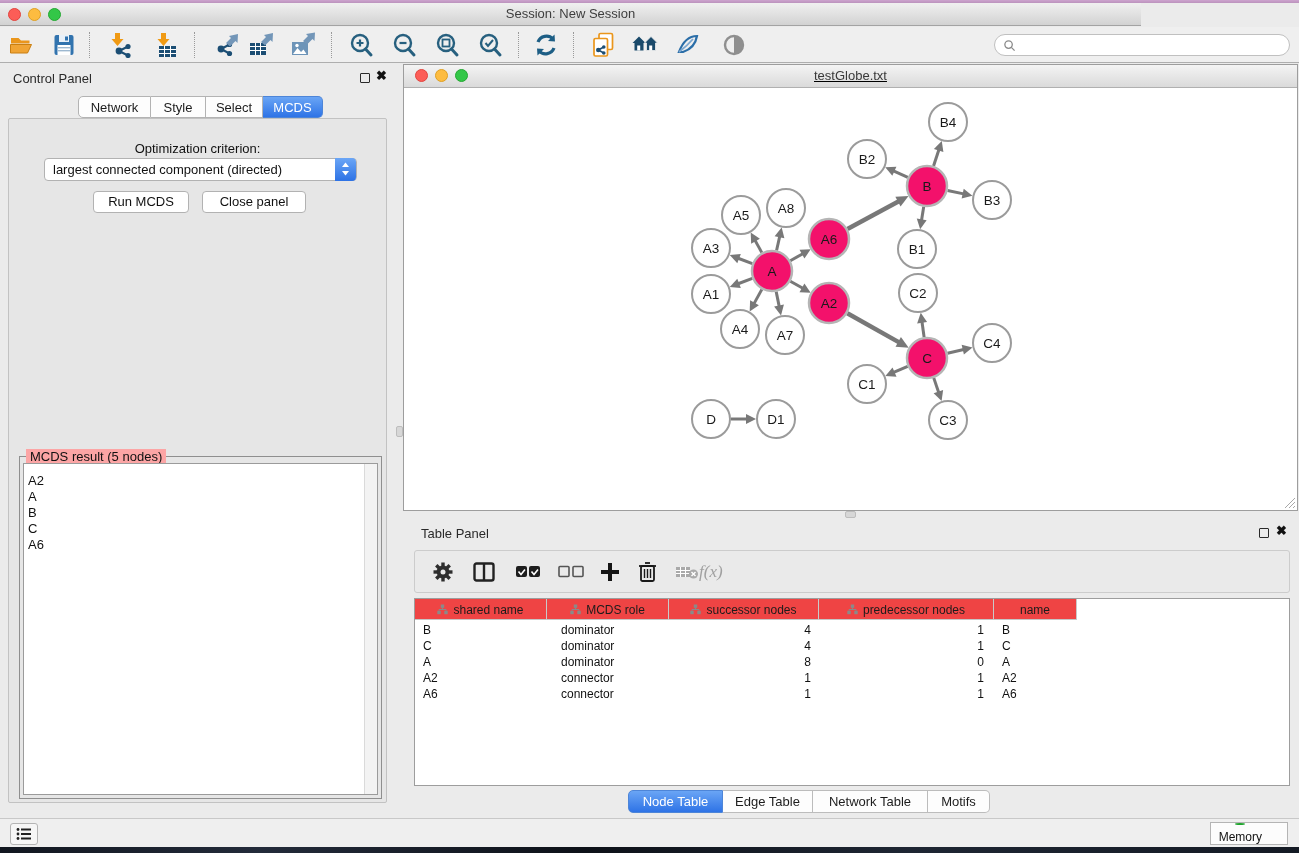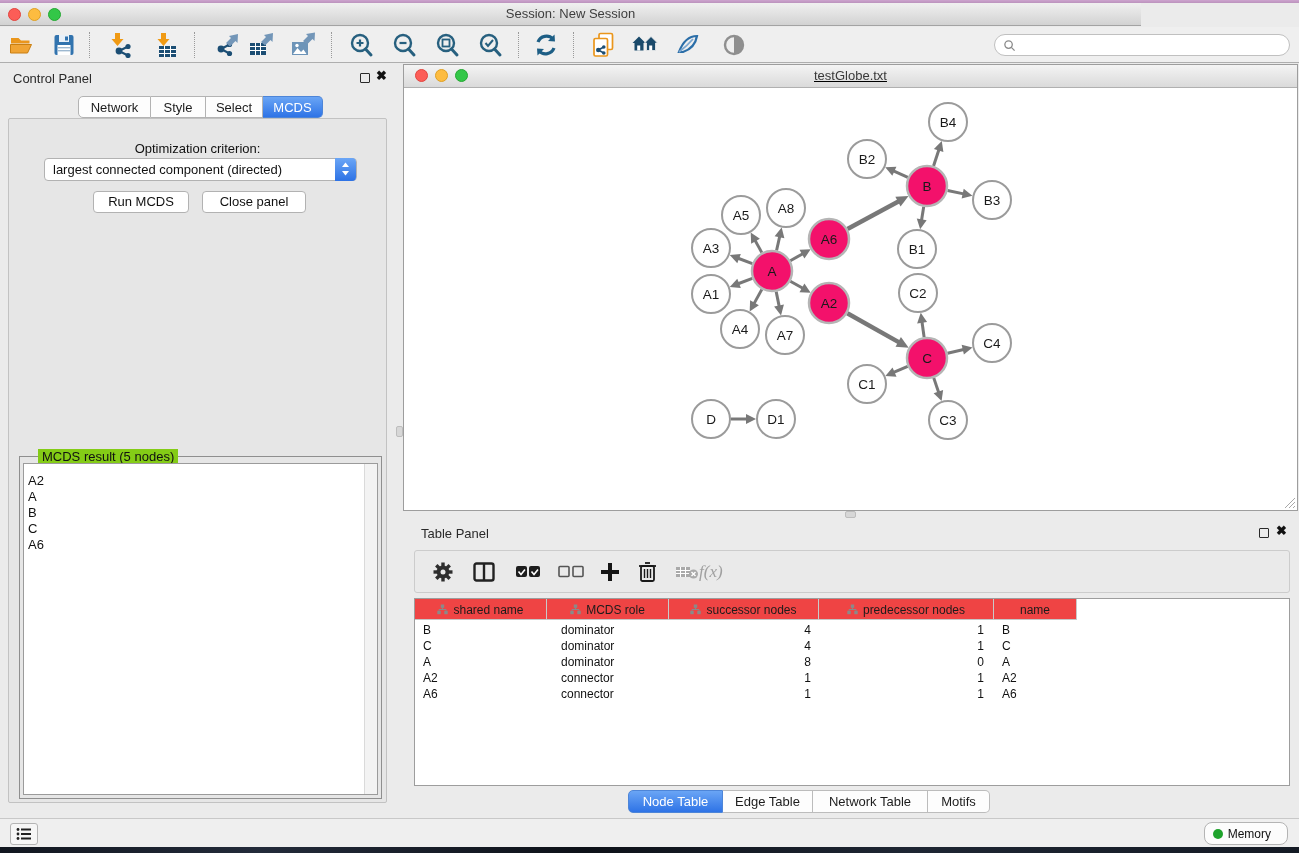--- a/index.html
+++ b/index.html
@@ -35,21 +35,21 @@
   .cptab.active { background:linear-gradient(#6aa5f5,#2e73e6); color:#fff; border-color:#4d85d8; }
   #cp-box { left:8px; top:55px; width:379px; height:685px; background:#e6e6e6; border:1px solid #c2c2c2; border-radius:2px; }
   #opt-label { left:0; top:22px; width:100%; text-align:center; font-size:13px; color:#111; }
   #opt-dropdown { left:35px; top:39px; width:313px; height:23px; background:#fff; border:1px solid #b2b2b2; border-radius:4px; font-size:13px; color:#111; line-height:21px; padding-left:8px; }
   #opt-stepper { position:absolute; right:0px; top:-1px; width:21px; height:23px; border-radius:0 4px 4px 0; background:linear-gradient(#6ba6f6,#2d72e5); }
   #opt-stepper svg { position:absolute; left:4px; top:3px; }
   #run-btn { left:84px; top:72px; width:96px; height:22px; }
   #close-btn { left:193px; top:72px; width:104px; height:22px; }
   .mac-btn { background:#fff; border:1px solid #b2b2b2; border-radius:4px; font-size:13px; color:#111; text-align:center; line-height:20px; }
   #result-box { left:10px; top:337px; width:363px; height:343px; border:1px solid #8f8f8f; background:#e6e6e6; }
-  #result-legend { position:absolute; left:18px; top:-8px; background:#84cc16; padding:0 4px; font-size:13px; color:#111; }
+  #result-legend { position:absolute; left:6px; top:-8px; background:#fca5a5; padding:0 4px; font-size:13px; color:#111; }
   #result-list { position:absolute; left:3px; top:6px; right:3px; bottom:3px; background:#fff; border:1px solid #9b9b9b; }
   #result-scroll { position:absolute; right:0; top:0; width:13px; height:100%; background:#f3f3f3; border-left:1px solid #dadada; }
   .result-item { font-size:13px; color:#111; line-height:16px; padding-left:4px; }
   #result-items { position:absolute; left:0; top:9px; width:100%; }
 
   #split-v { left:396px; top:363px; width:7px; height:11px; background:#d7d7d7; border:1px solid #bdbdbd; border-radius:2px; }
   #split-h { left:845px; top:448px; width:11px; height:7px; background:#d7d7d7; border:1px solid #bdbdbd; border-radius:2px; }
 
   #net-win { left:403px; top:1px; width:895px; height:447px; background:#fff; border:1px solid #9d9d9d; }
   #net-titlebar { position:absolute; left:0; top:0; width:100%; height:23px; background:linear-gradient(#f4f4f4,#dadada); border-bottom:1px solid #b0b0b0;text-decoration:underline; }
@@ -71,21 +71,21 @@
   #tp-rows { position:absolute; left:0; top:23px; width:100%; }
 
   #tp-tabs { left:628px; top:727px; height:23px; display:flex; z-index:2; }
   .tptab { height:23px; border:1px solid #bcbcbc; border-left:none; background:#fdfdfd; font-size:13px; color:#1c1c1c; display:flex; align-items:center; justify-content:center; }
   .tptab:first-child { border-left:1px solid #bcbcbc; border-radius:5px 0 0 5px; }
   .tptab:last-child { border-radius:0 5px 5px 0; }
   .tptab.active { background:linear-gradient(#6aa5f5,#2e73e6); color:#fff; border-color:#4d85d8; }
 
   #statusbar { left:0; top:818px; width:1299px; height:29px; background:#efefef; border-top:1px solid #c8c8c8; }
   #list-btn { position:absolute; left:10px; top:4px; width:28px; height:22px; background:#f6f6f6; border:1px solid #b4b4b4; border-radius:3px; }
-  #memory-btn { position:absolute; right:11px; top:3px; height:23px; padding:0 16px 0 8px; background:#fcfcfc; border:1px solid #b4b4b4; border-radius:8px; display:flex; align-items:center; gap:5px; font-size:12px; color:#111; }
+  #memory-btn { position:absolute; right:11px; top:3px; height:23px; padding:0 25px 0 8px; background:#fcfcfc; border:1px solid #b4b4b4; border-radius:0; display:flex; align-items:center; gap:5px; font-size:12px; color:#111;flex-direction:column; }
   #memory-dot { width:10px; height:10px; border-radius:50%; background:#1ea32c; }
   #wall-bottom { left:0; top:847px; width:1299px; height:6px; background:linear-gradient(90deg,#11161f,#232b3a 20%,#0d1118 45%,#1e2633 70%,#141a24); }
 </style>
 </head>
 <body>
 
 <div id="app">
   <div id="wall-top" class="abs"></div>
 
   <div id="titlebar" class="abs">

